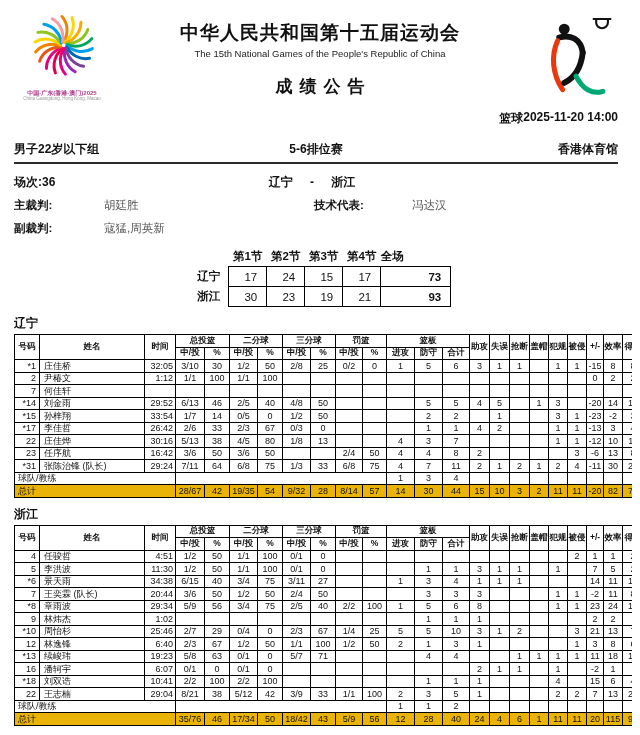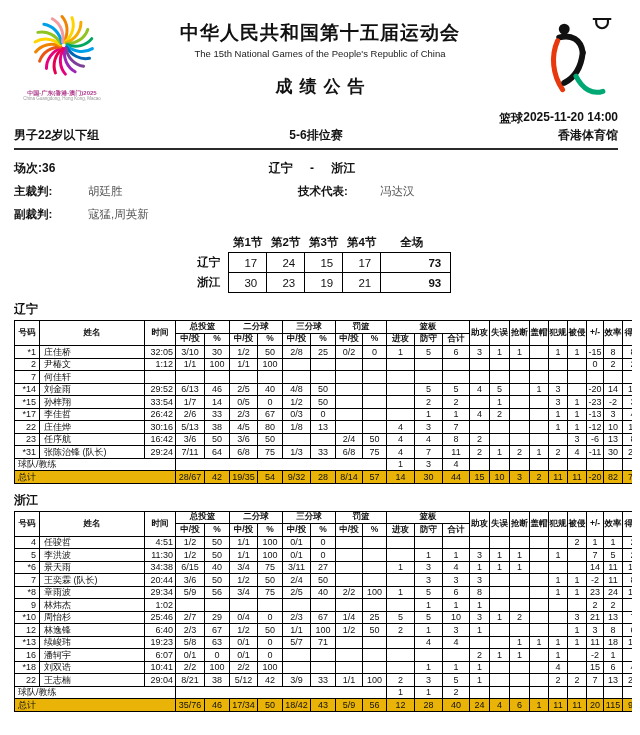--- a/index.html
+++ b/index.html
@@ -11,36 +11,36 @@
   .emblem .cap1{font-size:6px;font-weight:bold;color:#b03a8c;line-height:1.1;}
   .emblem .cap2{font-size:4.5px;color:#999;line-height:1.1;}
   .titleblock{flex:1;text-align:center;padding-top:12px;}
   .title-cn{font-size:19px;font-weight:bold;letter-spacing:1px;}
   .title-en{font-size:9.5px;color:#222;margin-top:2px;}
   .doc-title{font-size:17px;font-weight:bold;letter-spacing:7px;margin-top:16px;text-indent:7px;}
   .picto{width:88px;text-align:right;}
   
   .meta1,.meta2{display:flex;justify-content:flex-end;font-weight:bold;font-size:12px;}
   .meta1{margin-top:2px;}
-  .meta2{margin-top:0;}
+  .meta2{margin-top:14px;}
   .meta2 .mid{flex:1;text-align:center;}
   .meta2 .l,.meta2 .r{width:160px;}
   .meta2 .r{text-align:right;}
   .divider{border-bottom:2px solid #2b2b2b;margin-top:4px;}
   
   .game-row{position:relative;height:16px;margin-top:10px;font-size:12px;font-weight:bold;}
   .matchup{position:absolute;left:0;right:8px;text-align:center;word-spacing:14px;}
   .off-line{display:flex;font-size:11.5px;margin-top:8px;}
   .off-line .lbl{font-weight:bold;width:64px;}
   .off-line .lbl2{font-weight:bold;width:72px;margin-left:90px;}
-  .off-line .val{color:#555;margin-left:10px;}
+  .off-line .val{color:#555;margin-left:26px;}
   
   .qtable{border-collapse:collapse;margin:10px auto 4px;}
   .qtable th{border:none;font-size:11.5px;font-weight:bold;height:20px;text-align:center;padding:0;}
-  .qtable th.total{text-align:center;padding-right:8px;}
+  .qtable th.total{text-align:left;padding-right:8px;}
   .qtable td{border:1.5px solid #000;font-size:11.5px;height:19px;text-align:right;padding:0 9px 0 0;}
   .qtable td.team{border:none;font-weight:bold;padding-right:8px;}
   .qtable td.total{font-weight:bold;}
   .qtable col.c-team{width:48px;} .qtable col.c-q{width:38px;} .qtable col.c-t{width:70px;}
   
   .team-label{font-weight:bold;font-size:12px;margin:8px 0 2px;}
   table.stats{width:100%;border-collapse:collapse;table-layout:fixed;}
   .stats th,.stats td{border:1px solid #000;height:11.5px;padding:0 1px;text-align:center;overflow:hidden;white-space:nowrap;font-size:9px;line-height:1.15;}
   .stats thead th{font-weight:bold;font-size:8.5px;padding:0;}
   .stats td.num{text-align:right;padding-right:3px;}

